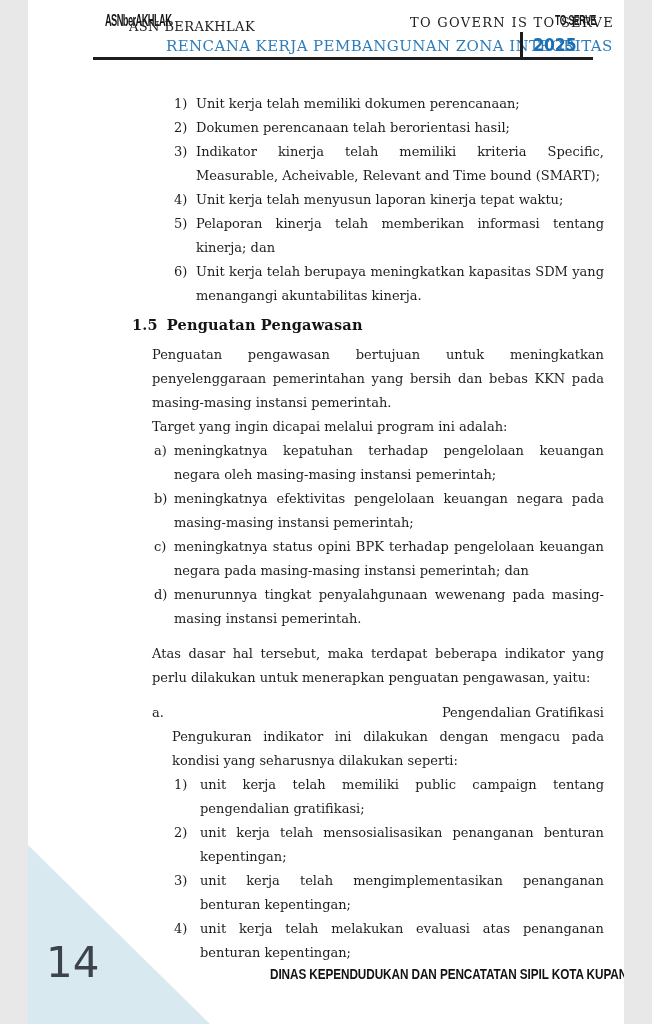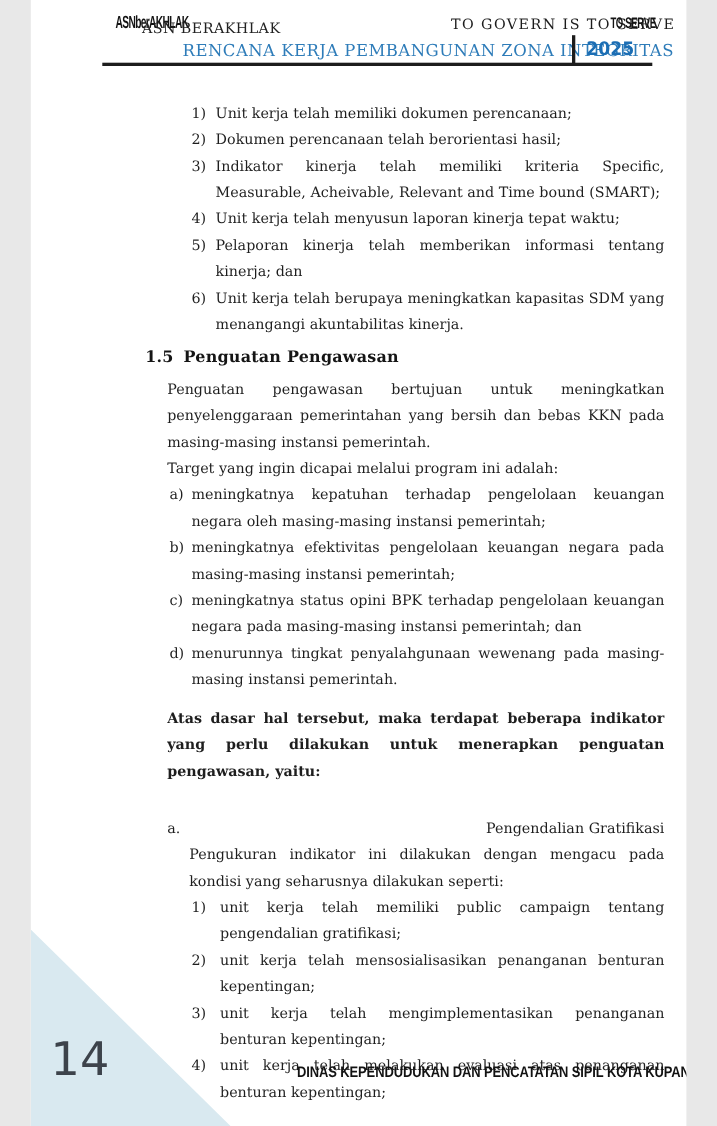--- a/index.html
+++ b/index.html
@@ -63,21 +63,21 @@
   .sub { padding-left:22px; }
   .sub .marker { flex:0 0 26px; }
 
   .section-heading {
     margin:5px 0 6px -20px;
     font-size:14.5px; font-weight:bold; color:#151515;
     text-align:left; letter-spacing:0.2px;
   }
   .section-heading .sec-num { margin-right:9px; }
   .para { margin:0; }
-  .para-basis { margin-top:11px; margin-bottom:28px;font-weight:bold; }
+  .para-basis { margin-top:11px; margin-bottom:11px; }
   .indicator-title .marker { flex:0 0 20px; }
   .indicator-title .txt { text-align:right; }
   .desc { margin-left:20px; width:432px; }
 
   
   .triangle {
     position:absolute; left:0; top:845px; width:182px; height:179px;
     background:#d9e9f0;
     clip-path:polygon(0 0, 100% 100%, 0 100%);
   }

